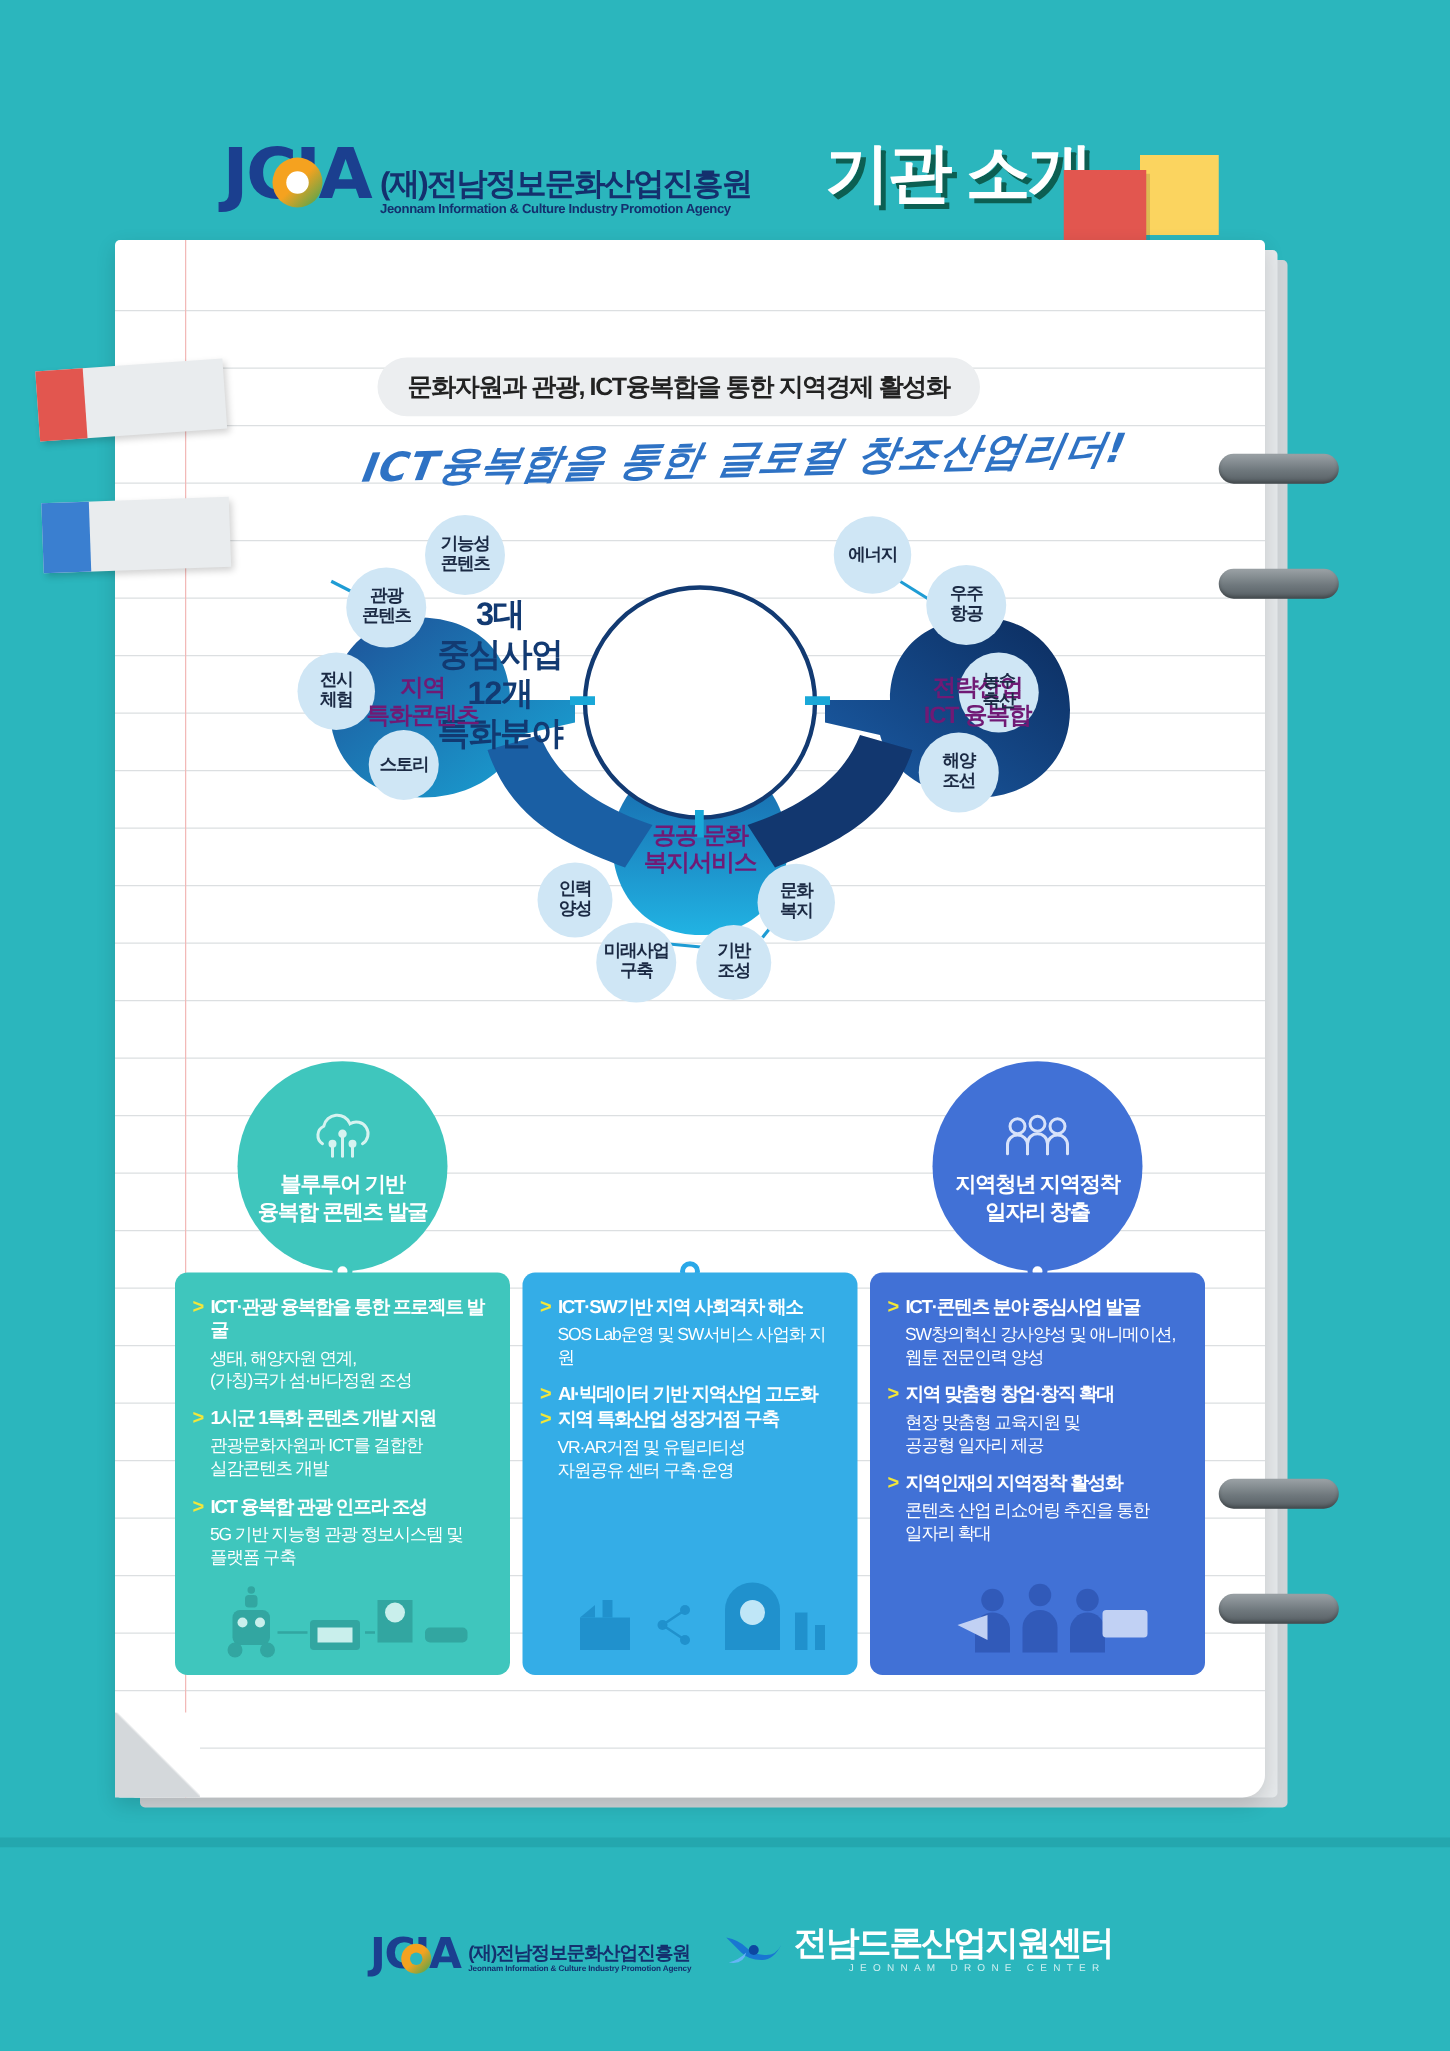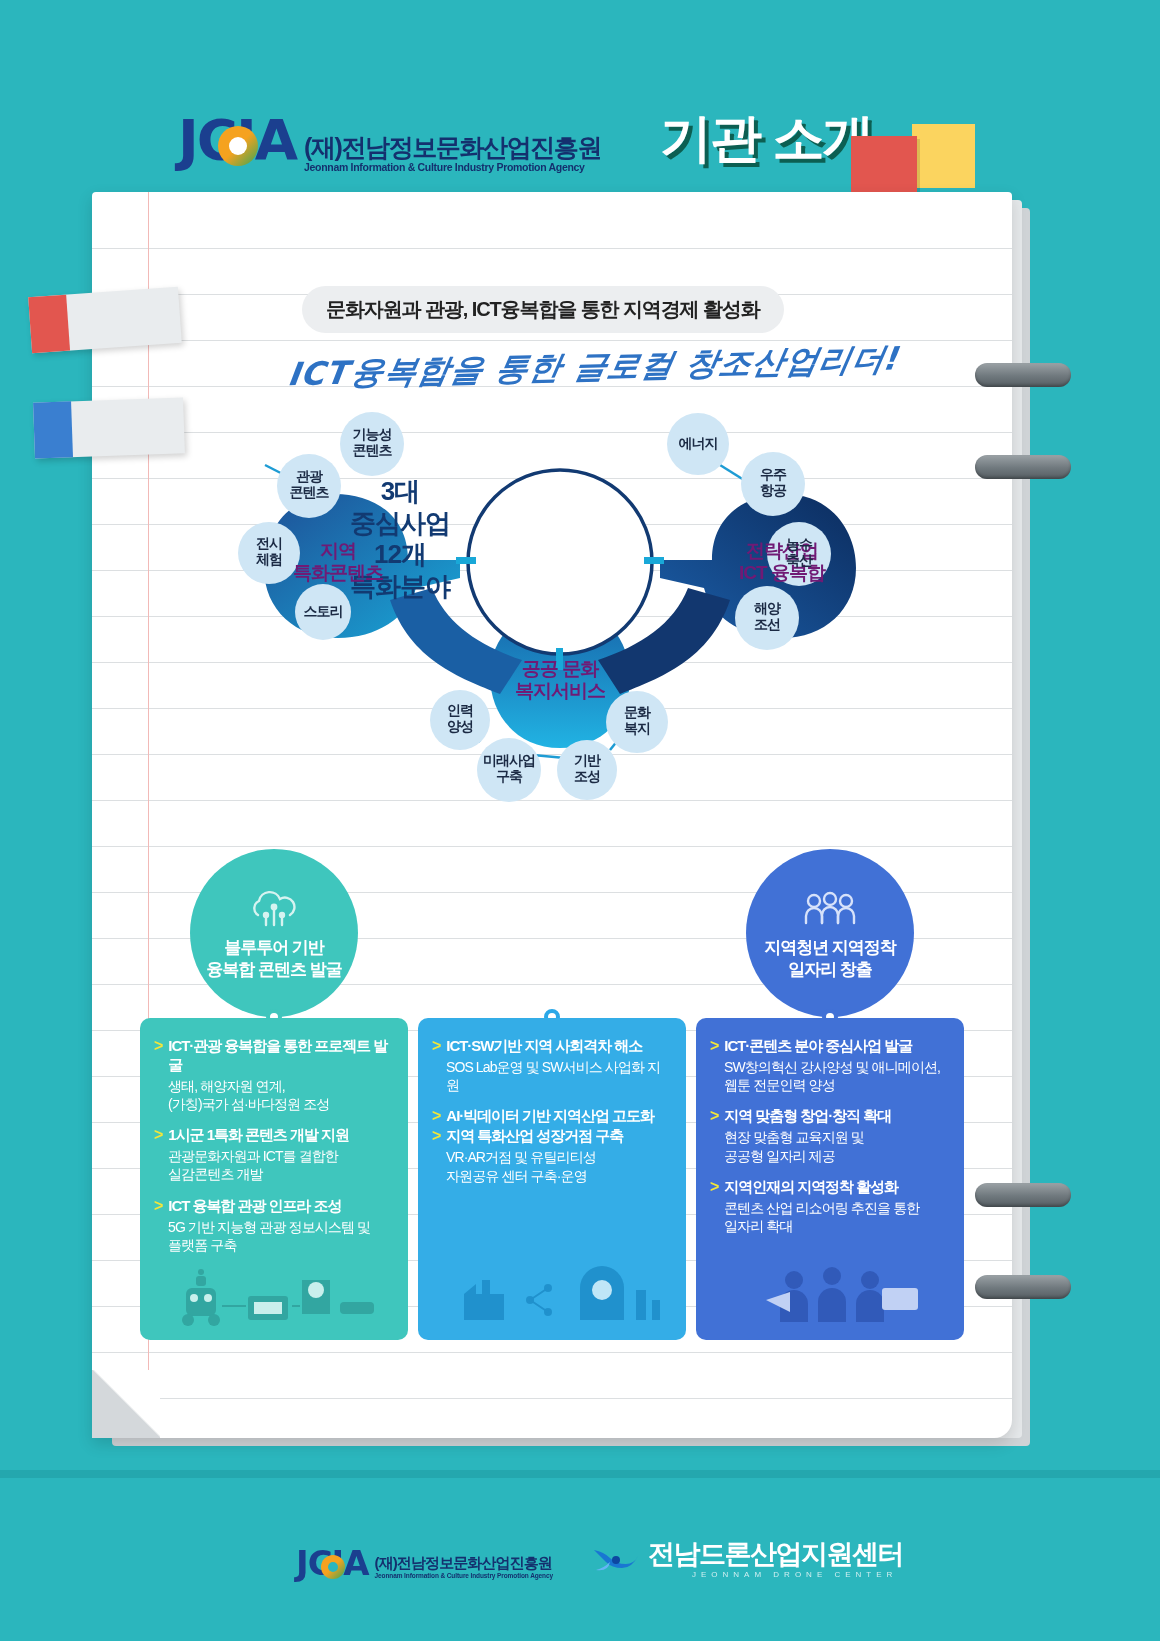--- a/index.html
+++ b/index.html
@@ -512,21 +512,21 @@
         <span style="position:absolute; left:25px; top:9px; width:24px; height:24px; border-radius:50%; background:linear-gradient(135deg,#f5a21f 50%,#3aa655 100%);">
           <span style="position:absolute; left:7px; top:7px; width:10px; height:10px; border-radius:50%; background:#2bb6bd; display:block;"></span>
         </span>
       </div>
       <div>
         <div class="f-agency-ko">(재)전남정보문화산업진흥원</div>
         <div class="f-agency-en">Jeonnam Information &amp; Culture Industry Promotion Agency</div>
       </div>
     </div>
 
-    <div class="f-logo" style="left:586px; top:62px; align-items:flex-start;">
+    <div class="f-logo" style="left:573px; top:62px; align-items:flex-start;">
       <svg width="56" height="40" viewBox="0 0 56 40">
         <path d="M8 10 q10 2 16 8 q6 6 16 6 q8 0 12-8 q-6 12-16 12 q-10 0-16-6 q-6-6-12-12 z" fill="#1976d2"></path>
         <path d="M10 30 q8-2 14-8 q-2 10-14 8 z" fill="#64b5f6"></path>
         <circle cx="30" cy="20" r="4" fill="#0d47a1"></circle>
       </svg>
       <div>
         <div class="drone-ko">전남드론산업지원센터</div>
         <div class="drone-en">JEONNAM DRONE CENTER</div>
       </div>
     </div>

